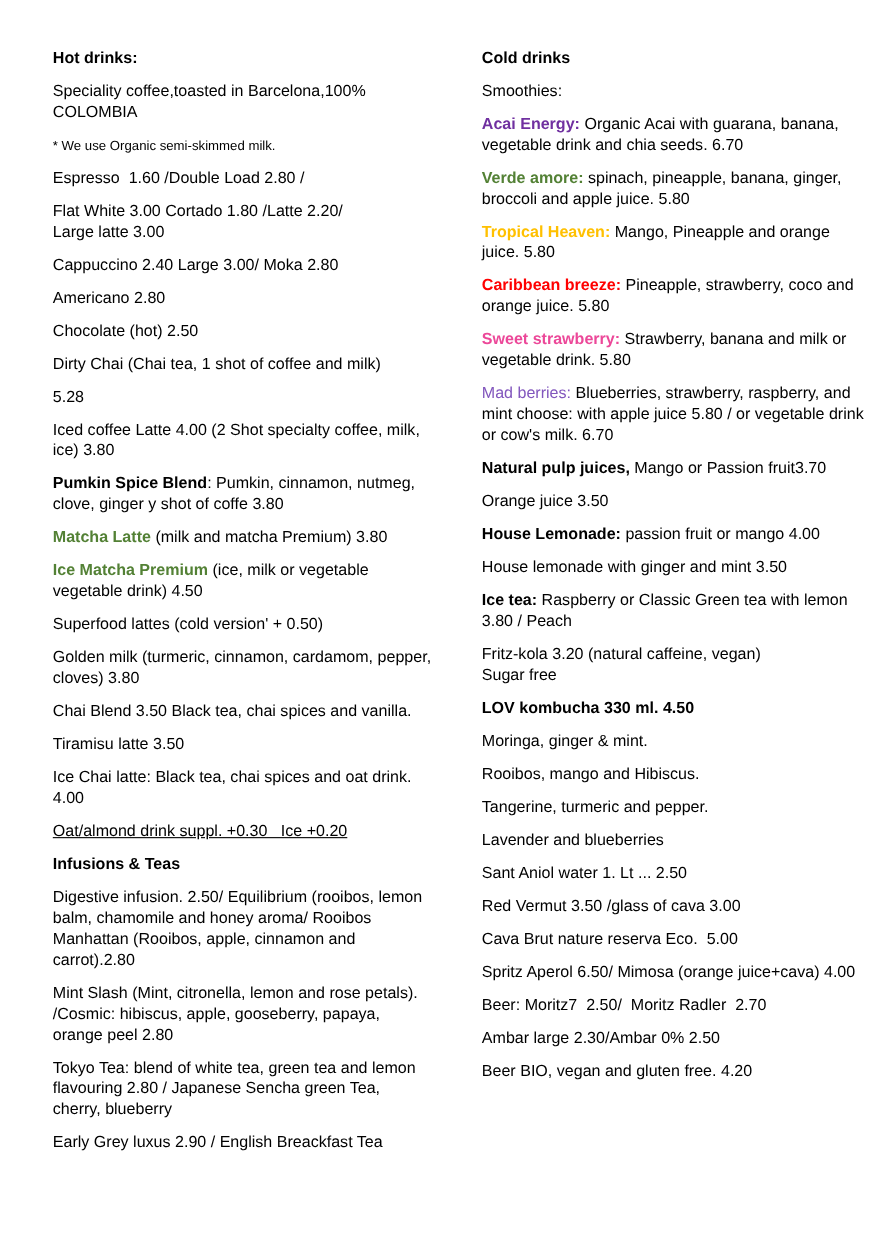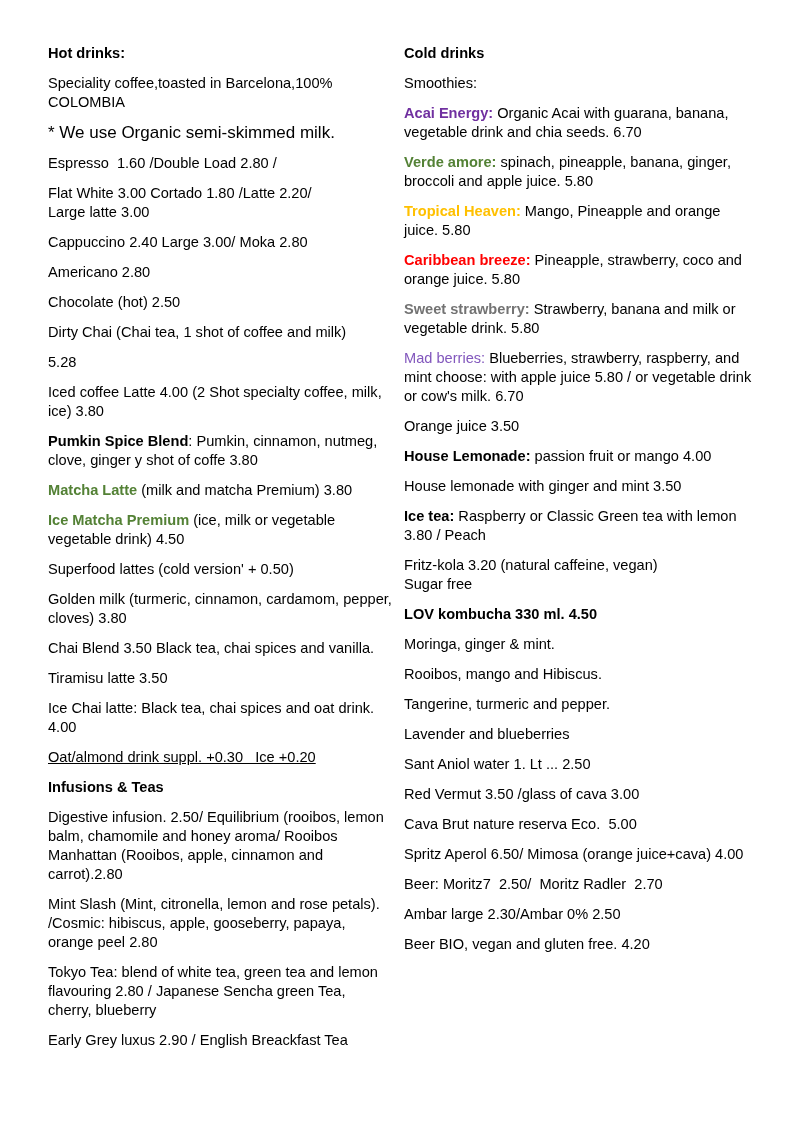--- a/index.html
+++ b/index.html
@@ -11,34 +11,34 @@
     font-size: 14.6px;
     color: #000000;
     overflow: hidden;
   }
   .page {
     box-sizing: border-box;
     width: 794px;
     height: 1122px;
     padding: 44px 22px 0 48px;
     display: flex;
-    gap: 11px;
+    gap: 45px;
     background: #ffffff;
   }
   .menu-column { display: block; }
   .col-left  { width: 345px; flex: 0 0 345px; }
   .col-right { width: 352px; flex: 0 0 352px; }
   .para {
     margin: 0 0 11px 0;
     line-height: 19px;
     white-space: pre-wrap;
   }
   .bold { font-weight: bold; }
   .underline { text-decoration: underline; }
-  .small { font-size: 17px; }
+  .small { font-size: 12px; }
 </style>
 </head>
 <body>
 
 <div class="page">
   <div class="menu-column col-left">
       <p class="para"><span class="bold">Hot drinks:</span></p>
       <p class="para"><span>Speciality coffee,toasted in Barcelona,100% COLOMBIA</span></p>
       <p class="para"><span class="small">* We use Organic semi-skimmed milk.</span></p>
       <p class="para"><span>Espresso  1.60 /Double Load 2.80 /</span></p>
@@ -65,22 +65,23 @@
       <p class="para"><span>Tokyo Tea: blend of white tea, green tea and lemon flavouring 2.80 / Japanese Sencha green Tea, cherry, blueberry</span></p>
       <p class="para"><span>Early Grey luxus 2.90 / English Breackfast Tea</span></p>
     </div>
   <div class="menu-column col-right">
       <p class="para"><span class="bold">Cold drinks</span></p>
       <p class="para"><span>Smoothies:</span></p>
       <p class="para"><span class="bold" style="color: rgb(112, 48, 160);">Acai Energy:</span><span> Organic Acai with guarana, banana, vegetable drink and chia seeds. 6.70</span></p>
       <p class="para"><span class="bold" style="color: rgb(83, 129, 53);">Verde amore:</span><span> spinach, pineapple, banana, ginger, broccoli and apple juice. 5.80</span></p>
       <p class="para"><span class="bold" style="color: rgb(255, 192, 0);">Tropical Heaven:</span><span> Mango, Pineapple and orange juice. 5.80</span></p>
       <p class="para"><span class="bold" style="color: rgb(255, 0, 0);">Caribbean breeze:</span><span> Pineapple, strawberry, coco and orange juice. 5.80</span></p>
-      <p class="para"><span class="bold" style="color: #737373;">Sweet strawberry:</span><span> Strawberry, banana and milk or vegetable drink. 5.80</span></p>
+      <p class="para"><span class="bold" style="color: #ec4899;">Sweet strawberry:</span><span> Strawberry, banana and milk or vegetable drink. 5.80</span></p>
       <p class="para"><span style="color: rgb(130, 87, 189);">Mad berries:</span><span> Blueberries, strawberry, raspberry, and mint choose: with apple juice 5.80 / or vegetable drink or cow's milk. 6.70</span></p>
+      <p class="para"><span class="bold">Natural pulp juices,</span><span> Mango or Passion fruit3.70</span></p>
       <p class="para"><span>Orange juice 3.50</span></p>
       <p class="para"><span class="bold">House Lemonade:</span><span> passion fruit or mango 4.00</span></p>
       <p class="para"><span>House lemonade with ginger and mint 3.50</span></p>
       <p class="para"><span class="bold">Ice tea:</span><span> Raspberry or Classic Green tea with lemon 3.80 / Peach</span></p>
       <p class="para"><span>Fritz-kola 3.20 (natural caffeine, vegan)
 Sugar free</span></p>
       <p class="para"><span class="bold">LOV kombucha 330 ml. 4.50</span></p>
       <p class="para"><span>Moringa, ginger &amp; mint.</span></p>
       <p class="para"><span>Rooibos, mango and Hibiscus.</span></p>
       <p class="para"><span>Tangerine, turmeric and pepper.</span></p>

